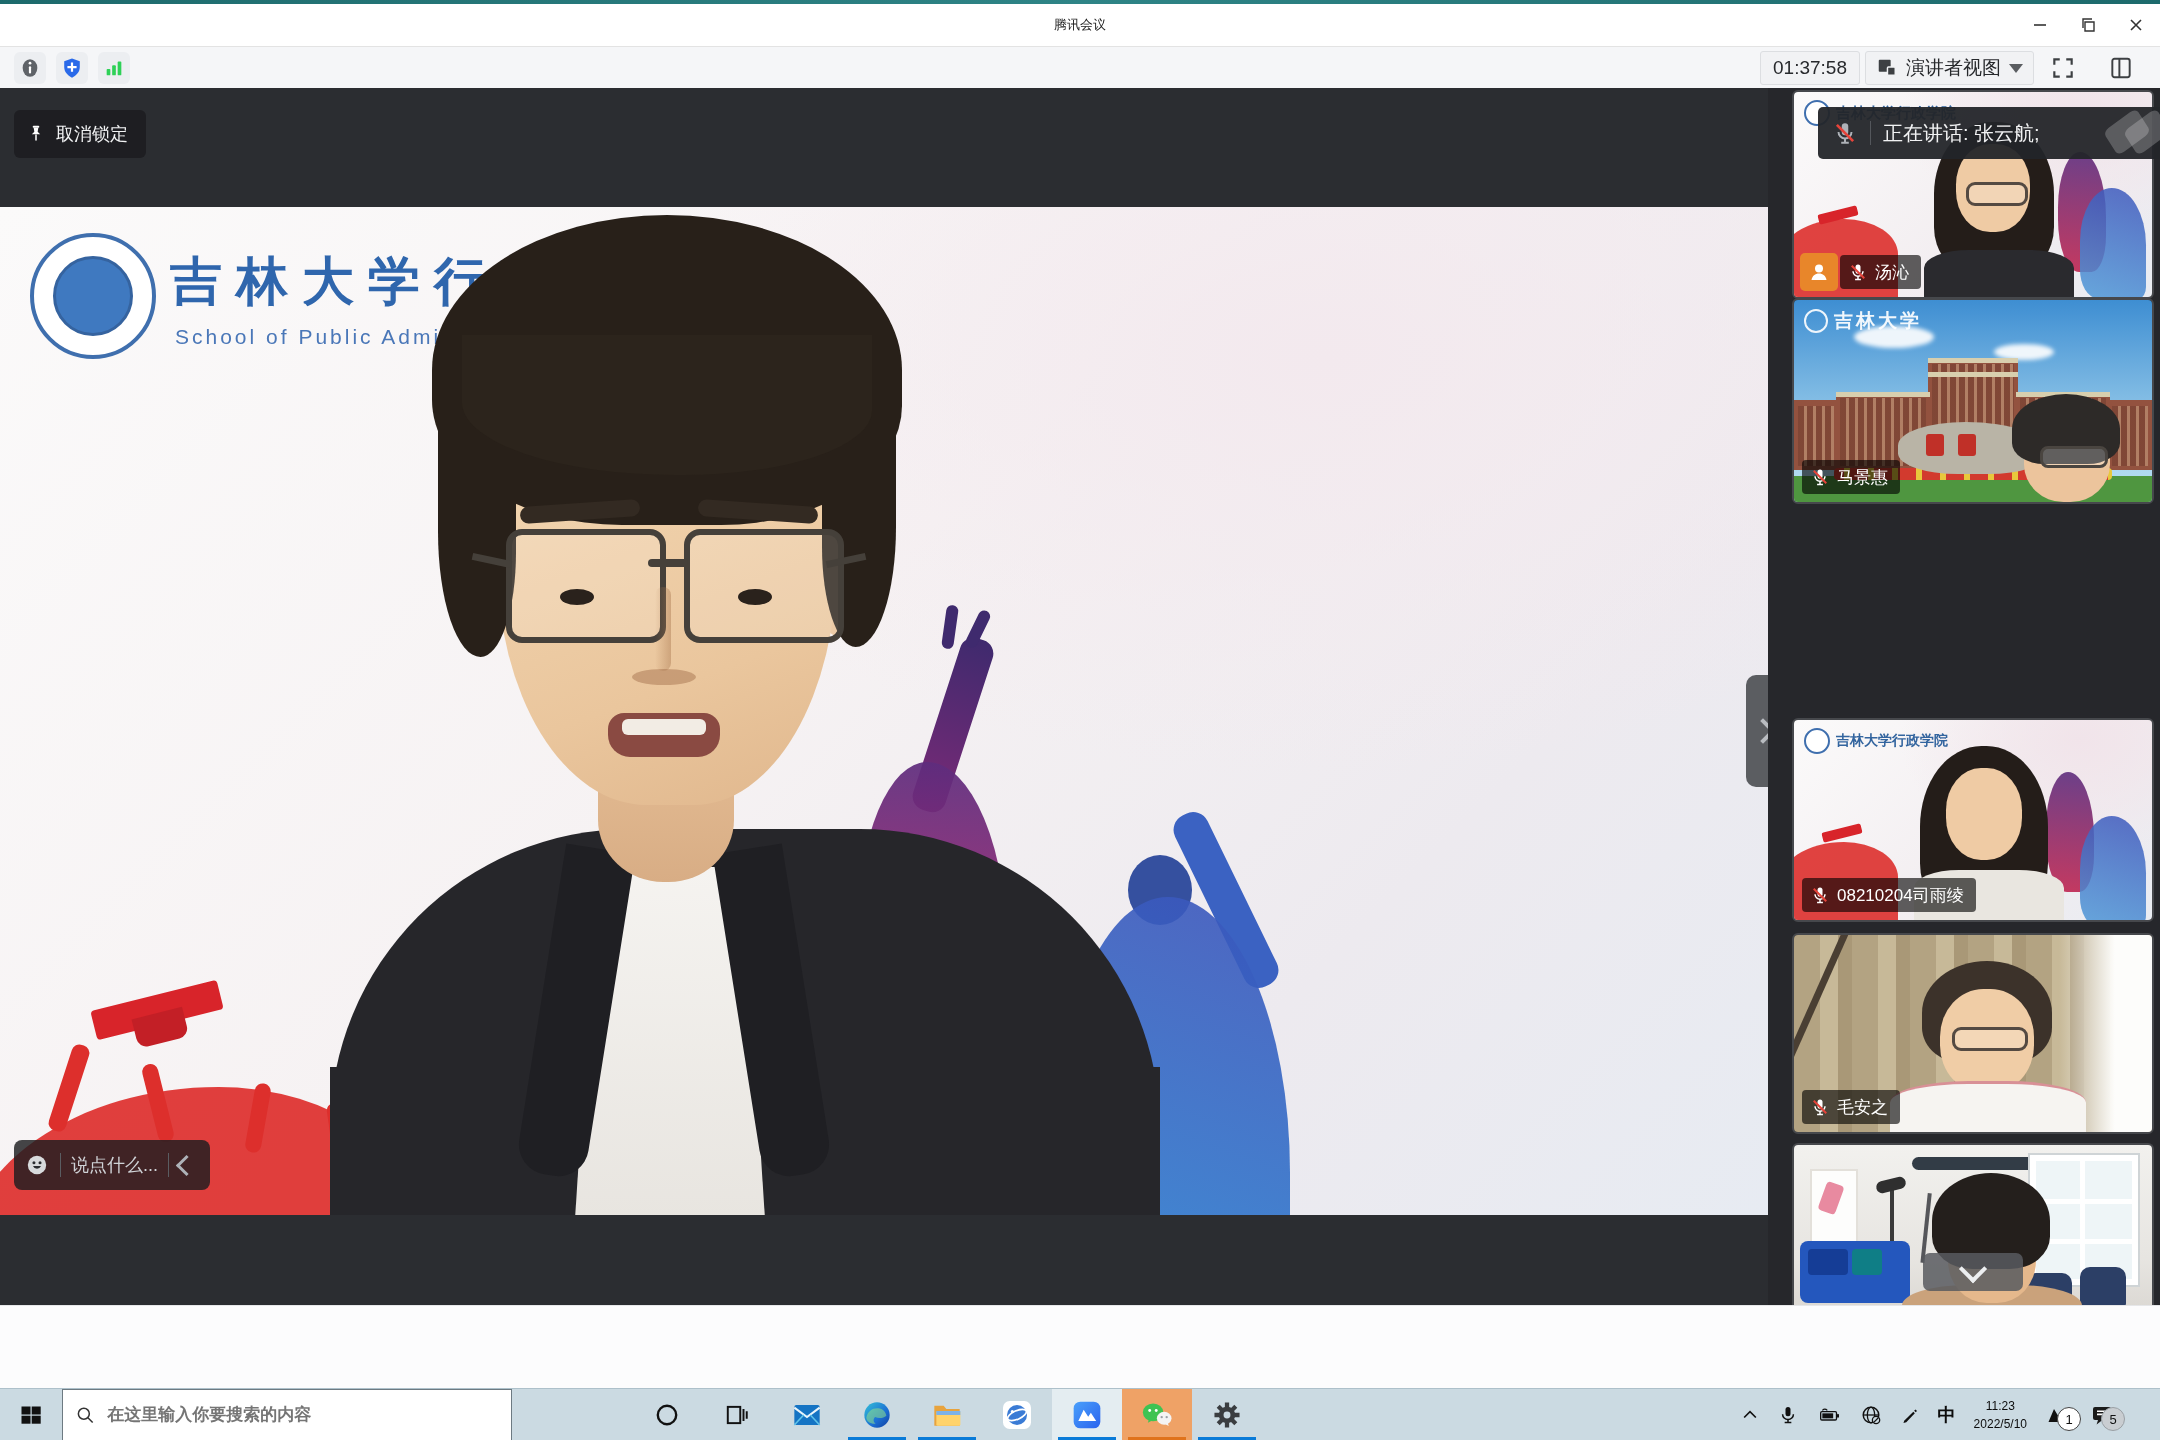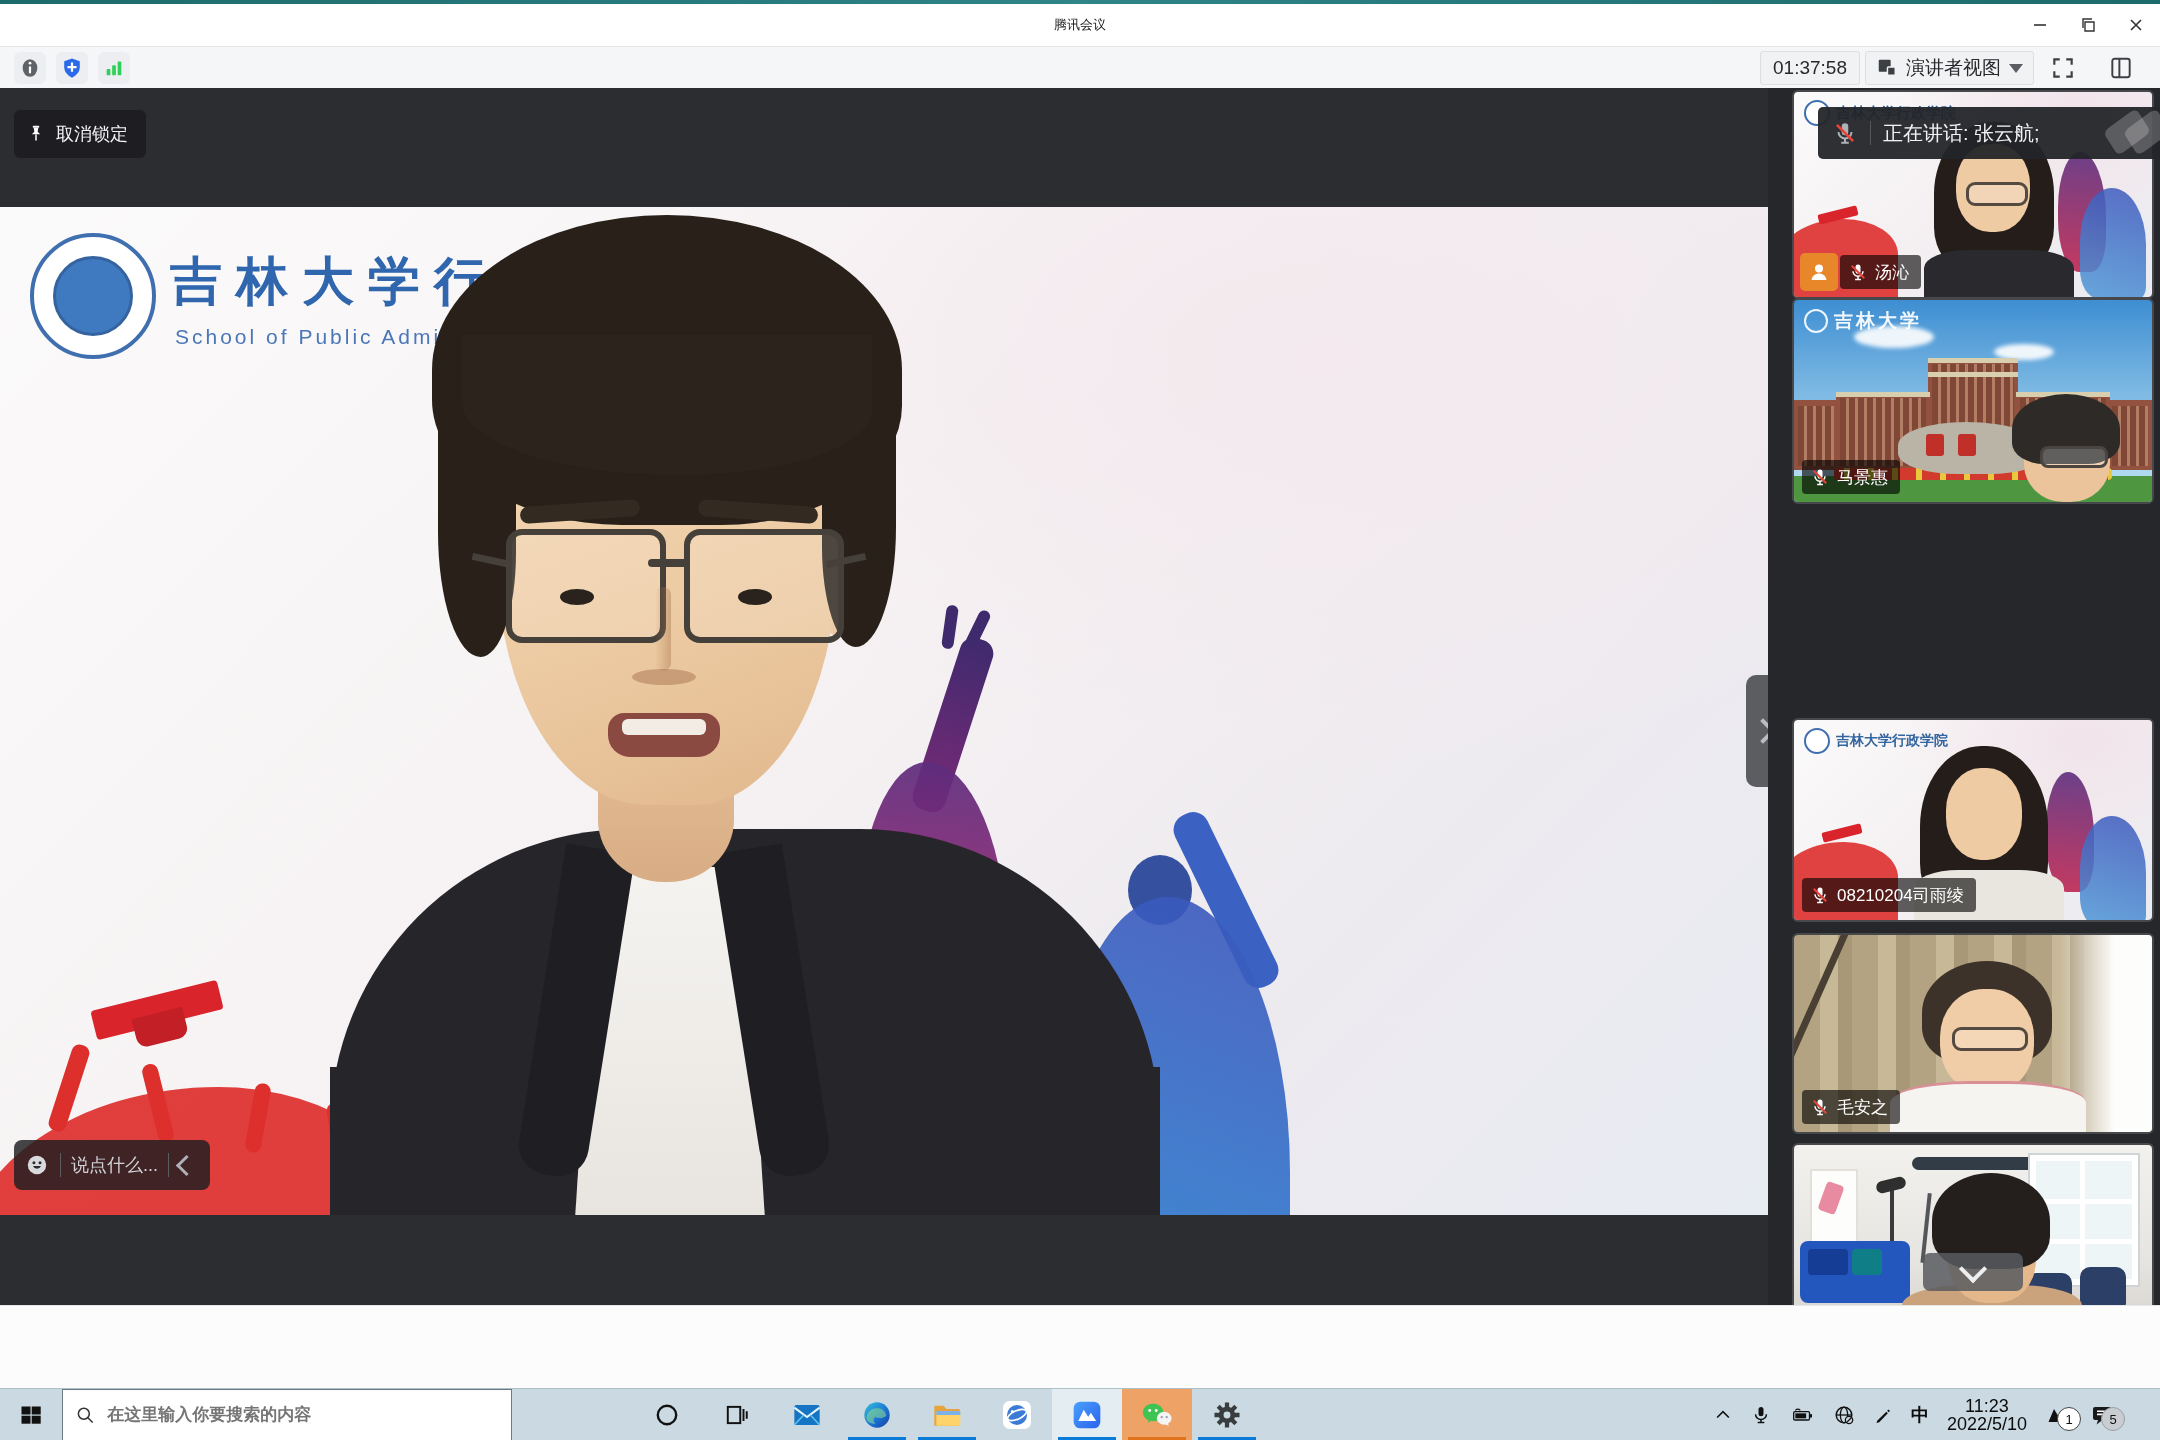--- a/index.html
+++ b/index.html
@@ -181,21 +181,21 @@
   .taskbar{left:0;top:1388px;width:2160px;height:52px;background:#cbdae2;border-top:1px solid #adc0ca;display:flex;align-items:stretch;}
   .tb-cell{width:62px;display:flex;align-items:center;justify-content:center;}
   .searchbox{width:424px;background:#fff;border:1px solid #6d7a82;display:flex;align-items:center;gap:10px;padding:0 12px;margin:0;}
   .searchbox input{border:none;outline:none;font-size:17px;width:100%;font-family:"Liberation Sans",sans-serif;color:#1a1a1a;background:transparent;font-weight:bold;}
   .appcell{position:relative;width:70px;display:flex;align-items:center;justify-content:center;}
   .appcell .ul{position:absolute;left:6px;right:6px;bottom:0;height:4px;background:#0a7bd8;}
   .appcell.active{background:#e4edf1;}
   .appcell.flash{background:#efa266;}
   .appcell.flash .ul{background:#e0731c;}
   .tray{margin-left:auto;display:flex;align-items:center;gap:18px;padding-right:10px;}
-  .clock{text-align:center;font-size:18px;color:#0c0c0c;line-height:18px;}
+  .clock{text-align:center;font-size:12px;color:#0c0c0c;line-height:18px;}
   .badge{position:absolute;right:-10px;bottom:-4px;width:22px;height:22px;border-radius:50%;background:#fff;border:1px solid #444;
     font-size:13px;display:flex;align-items:center;justify-content:center;color:#111;}
   .badge.gray{background:#c9cdd1;border-color:#9aa0a5;}
   .trayic{position:relative;display:flex;align-items:center;justify-content:center;}
   .ime{font-size:18px;color:#0c0c0c;font-weight:bold;}
   .showdesk{width:8px;border-left:1px solid #9fb2bc;}
 </style>
 </head>
 <body>
 

